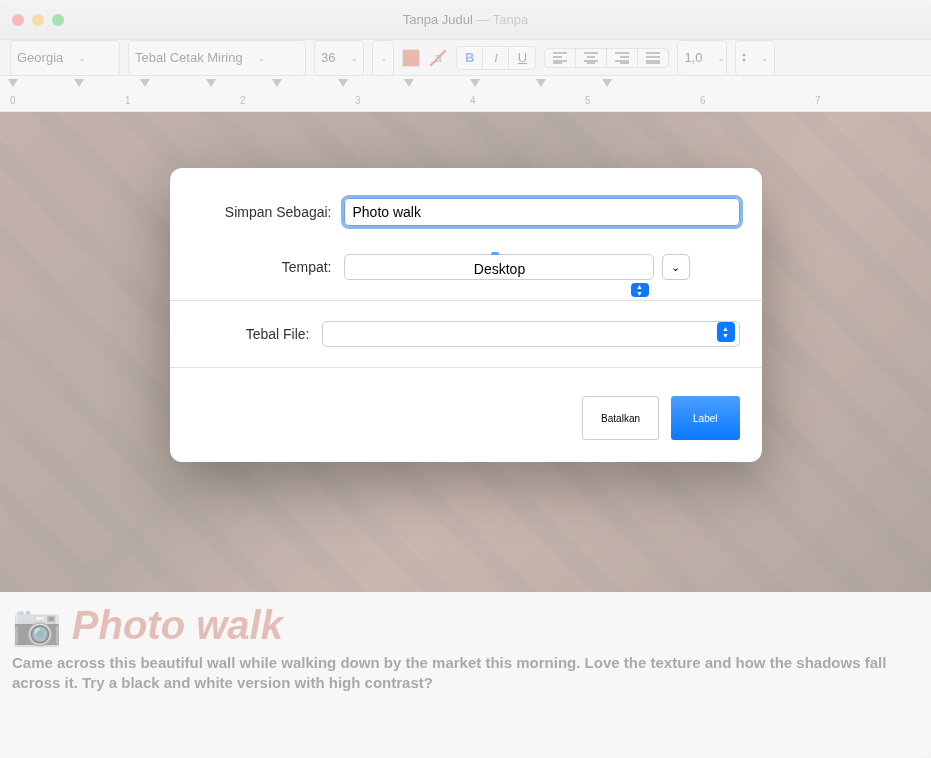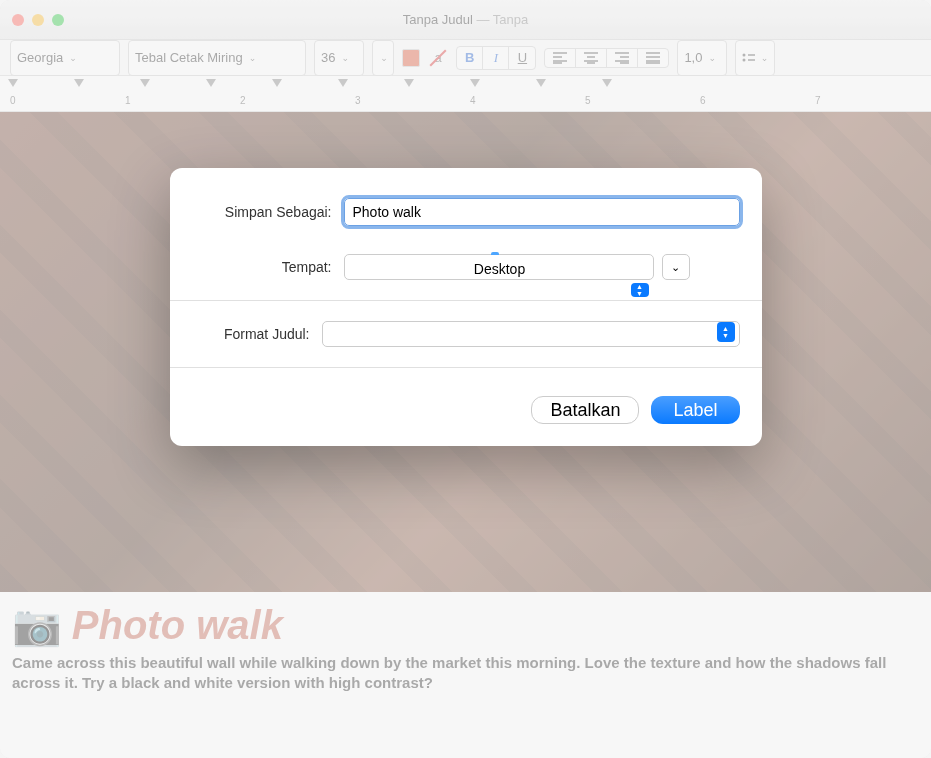--- a/index.html
+++ b/index.html
@@ -64,21 +64,21 @@
     .tb-select {
       height: 36px;
       background: #fff;
       border: 1px solid #ccc;
       border-radius: 4px;
       display: flex;
       align-items: center;
       padding: 0 6px;
       font-size: 13px;
       color: #333;
-      gap: 4px;
+      gap: 13px;
     }
     .chev {
       display: inline-block;
       color: #666;
       font-size: 9px;
       margin-left: 2px;
     }
     .color-swatch {
       width: 18px;
       height: 18px;
@@ -304,24 +304,24 @@
       background: #e0e0e0;
       margin: 12px 0;
     }
     .dlg-buttons {
       display: flex;
       justify-content: flex-end;
       gap: 12px;
       padding: 16px 22px 22px;
     }
     .dlg-btn {
-      height: 28px;
+      height: 44px;
       padding: 0 18px;
-      border-radius: 12px;
-      font-size: 18px;
+      border-radius: 3px;
+      font-size: 10px;
       display: flex;
       align-items: center;
       border: 1px solid #ccc;
       background: #fff;
     }
     .dlg-btn.primary {
       background: linear-gradient(#4a9eff, #0a7aff);
       color: #fff;
       border: none;
       font-weight: 500;
@@ -463,21 +463,21 @@
           <div class="folder-icon"></div>
           <span>Desktop</span>
           <div class="select-arrows">▲<br>▼</div>
         </div>
         <div class="expand-btn">
           <span>⌄</span>
         </div>
       </div>
       <div class="dlg-separator"></div>
       <div class="dlg-row">
-        <div class="dlg-label" style="width:130px">Format Judul:</div>
+        <div class="dlg-label" style="width:130px">Tebal File:</div>
         <div class="dlg-select" style="flex:1">
           <div class="select-arrows">▲<br>▼</div>
         </div>
       </div>
       <div class="dlg-separator"></div>
       <div class="dlg-buttons">
         <div class="dlg-btn">Batalkan</div>
         <div class="dlg-btn primary">Label</div>
       </div>
     </div>

